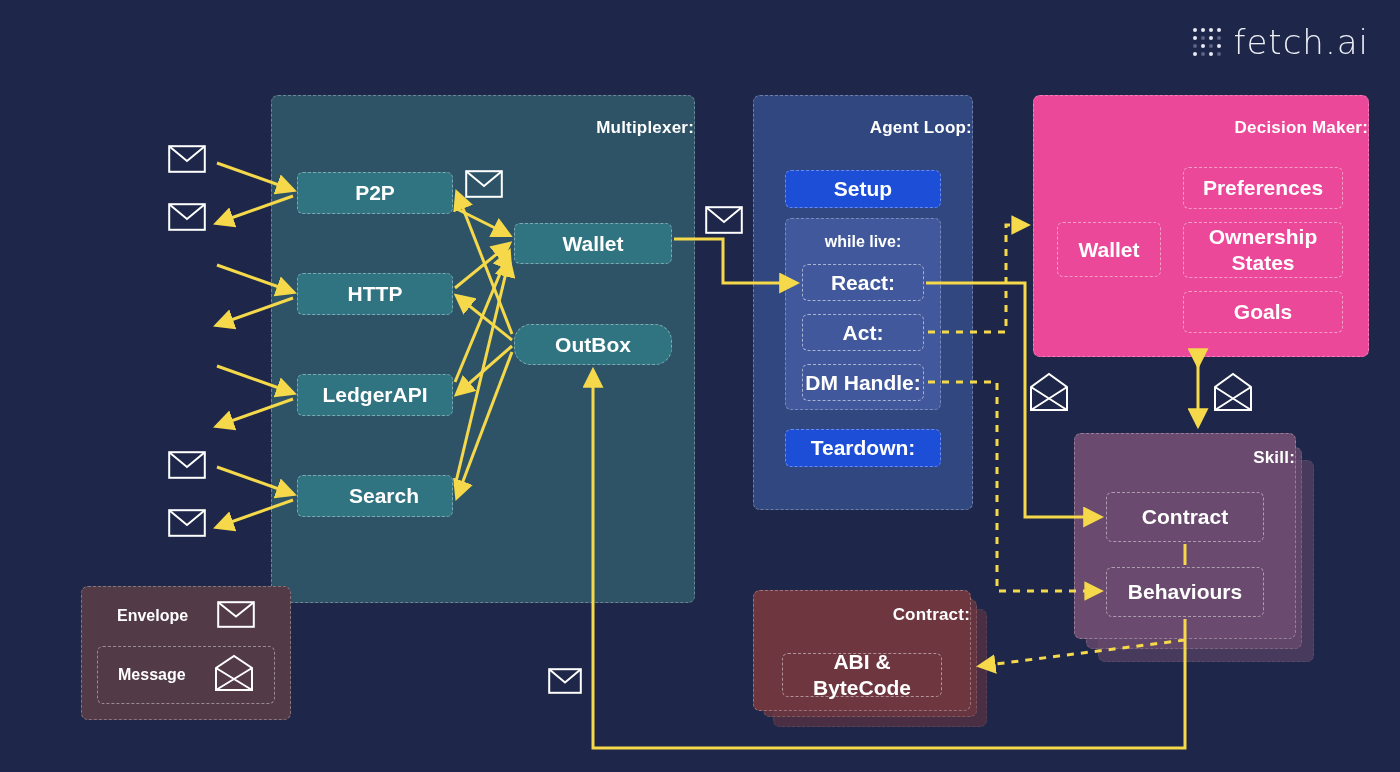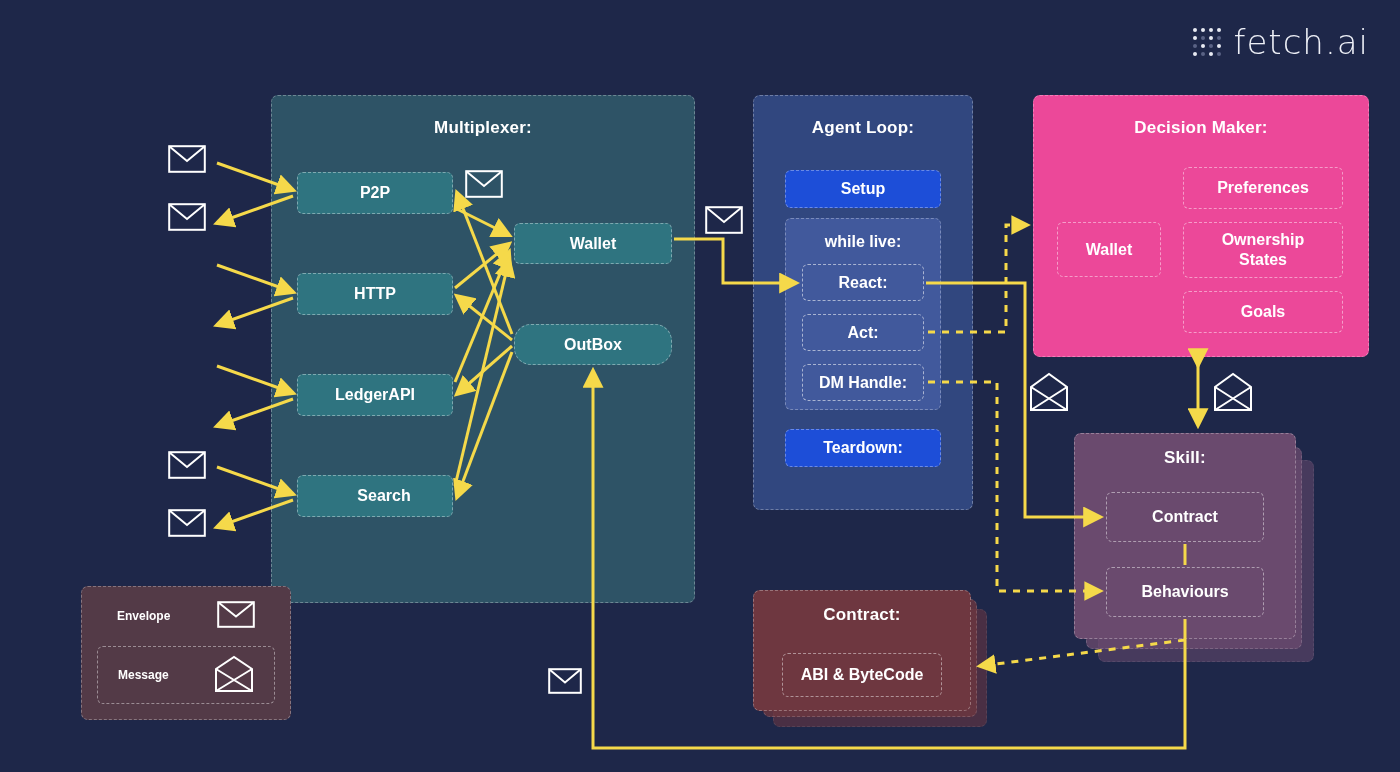--- a/index.html
+++ b/index.html
@@ -15,52 +15,52 @@
   
   #logo{display:flex;align-items:center;gap:12px;}
   #logo .dots{display:grid;grid-template-columns:repeat(4,4px);grid-template-rows:repeat(4,4px);gap:4px;}
   #logo .dots i{display:block;width:4px;height:4px;border-radius:50%;background:#e8eaf2;}
   #logo .dots i.dim{background:#5a6285;}
   #logo .wordmark{color:#eef0f7;font-size:34px;letter-spacing:1px;font-weight:300;
     font-family:"DejaVu Sans","Liberation Sans",sans-serif;}
 
   
   .panel{border:1.6px dashed rgba(255,255,255,.30);border-radius:7px;}
-  .panel-title{position:absolute;left:0;right:0;top:22px;text-align:center;
+  .panel-title{position:absolute;left:0;right:0;top:22px;text-align:right;
     color:#ffffff;font-size:17px;font-weight:700;letter-spacing:.2px;}
 
   .mux{background:#2e5366;}
   .agent{background:#31477f;}
   .dm{background:#ec4899;}
   .skill{background:#6a4a6e;}
   .contract{background:#6e3740;}
   .legend{background:#533a47;}
 
   
   .stack-l2{border:1.6px dashed rgba(255,255,255,.17);border-radius:7px;}
   .stack-l1{border:1.6px dashed rgba(255,255,255,.22);border-radius:7px;}
 
   
   .node{
     border:1.5px dashed rgba(255,255,255,.42);
     border-radius:6px;
     display:flex;align-items:center;justify-content:center;
-    color:#fff;font-size:16px;font-weight:700;text-align:center;line-height:1.22;
+    color:#fff;font-size:21px;font-weight:700;text-align:center;line-height:1.22;
   }
   .node.teal{background:#2f7480;border-color:rgba(255,255,255,.38);}
   .node.blue{background:#1d4ed8;border-color:rgba(255,255,255,.34);}
   .node.blue-dash{background:transparent;border-color:rgba(255,255,255,.55);}
   .node.plain{background:transparent;border-color:rgba(255,255,255,.46);}
   .whilebox{background:#41599c;border:1.5px dashed rgba(255,255,255,.30);border-radius:6px;}
   .while-label{position:absolute;left:0;right:0;top:14px;text-align:center;color:#fff;
     font-size:16px;font-weight:700;}
 
   
   .legend-row{display:flex;align-items:center;justify-content:space-between;
-    color:#fff;font-size:12px;font-weight:700;padding:0 20px;box-sizing:border-box;}
+    color:#fff;font-size:16px;font-weight:700;padding:0 20px;box-sizing:border-box;}
   .legend-row.boxed{border:1.5px dashed rgba(255,255,255,.42);border-radius:6px;}
 
   svg{position:absolute;left:0;top:0;width:1400px;height:772px;overflow:visible;
       pointer-events:none;}
   .env-ico{position:absolute;}
 </style>
 </head>
 <body>
 
 <div id="stage">

